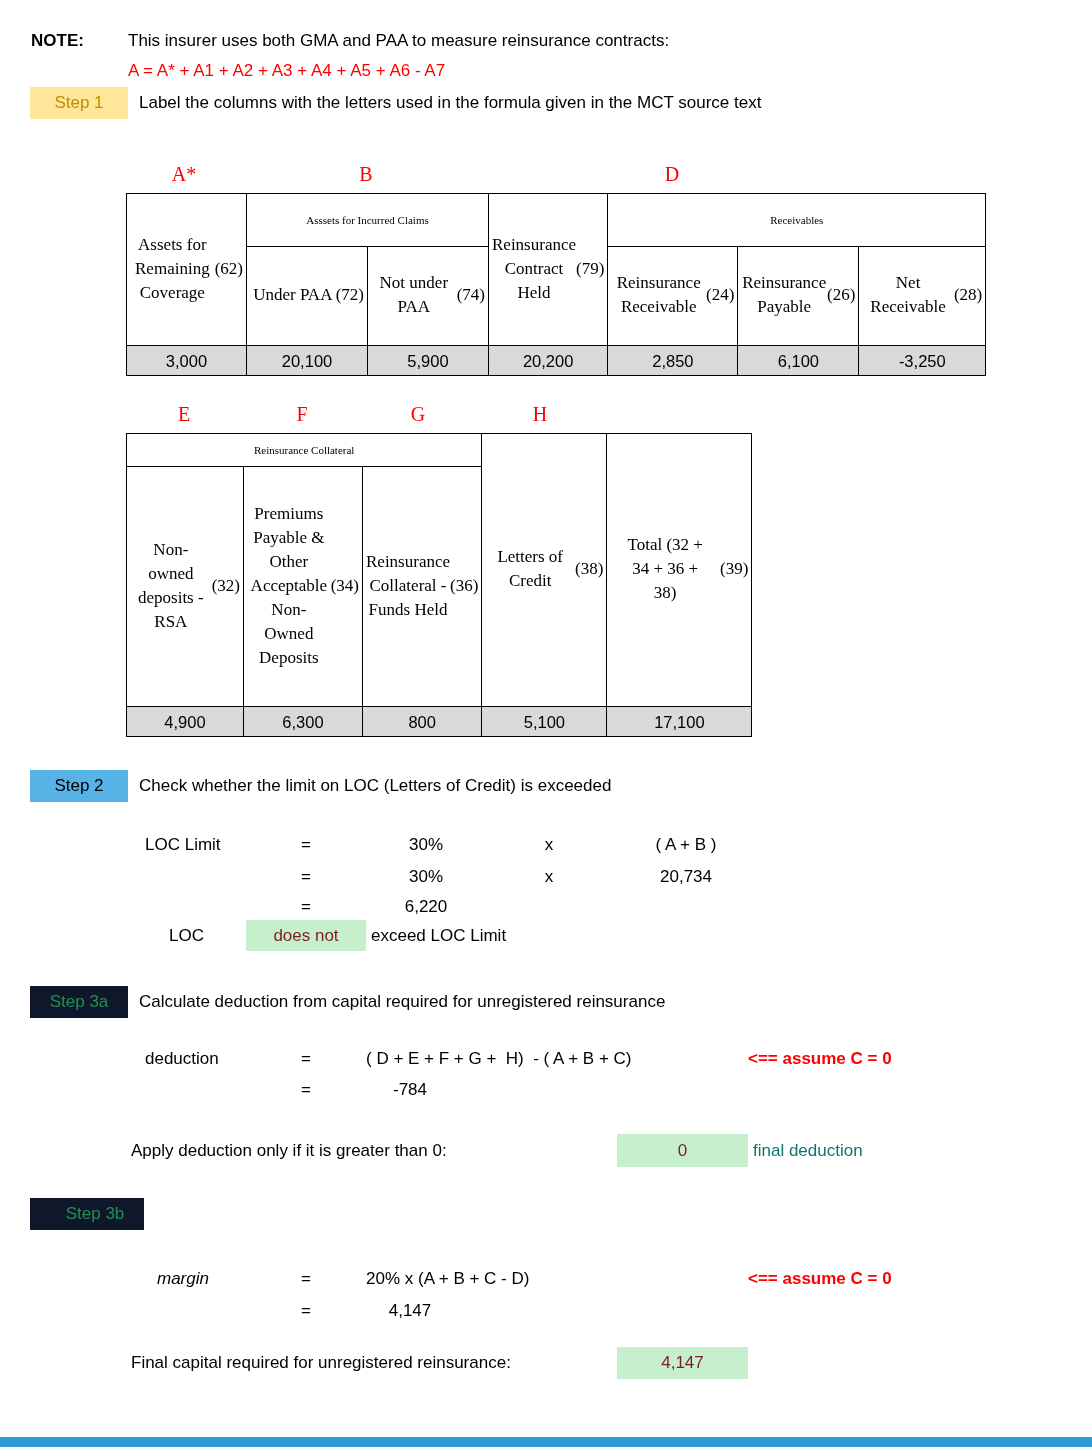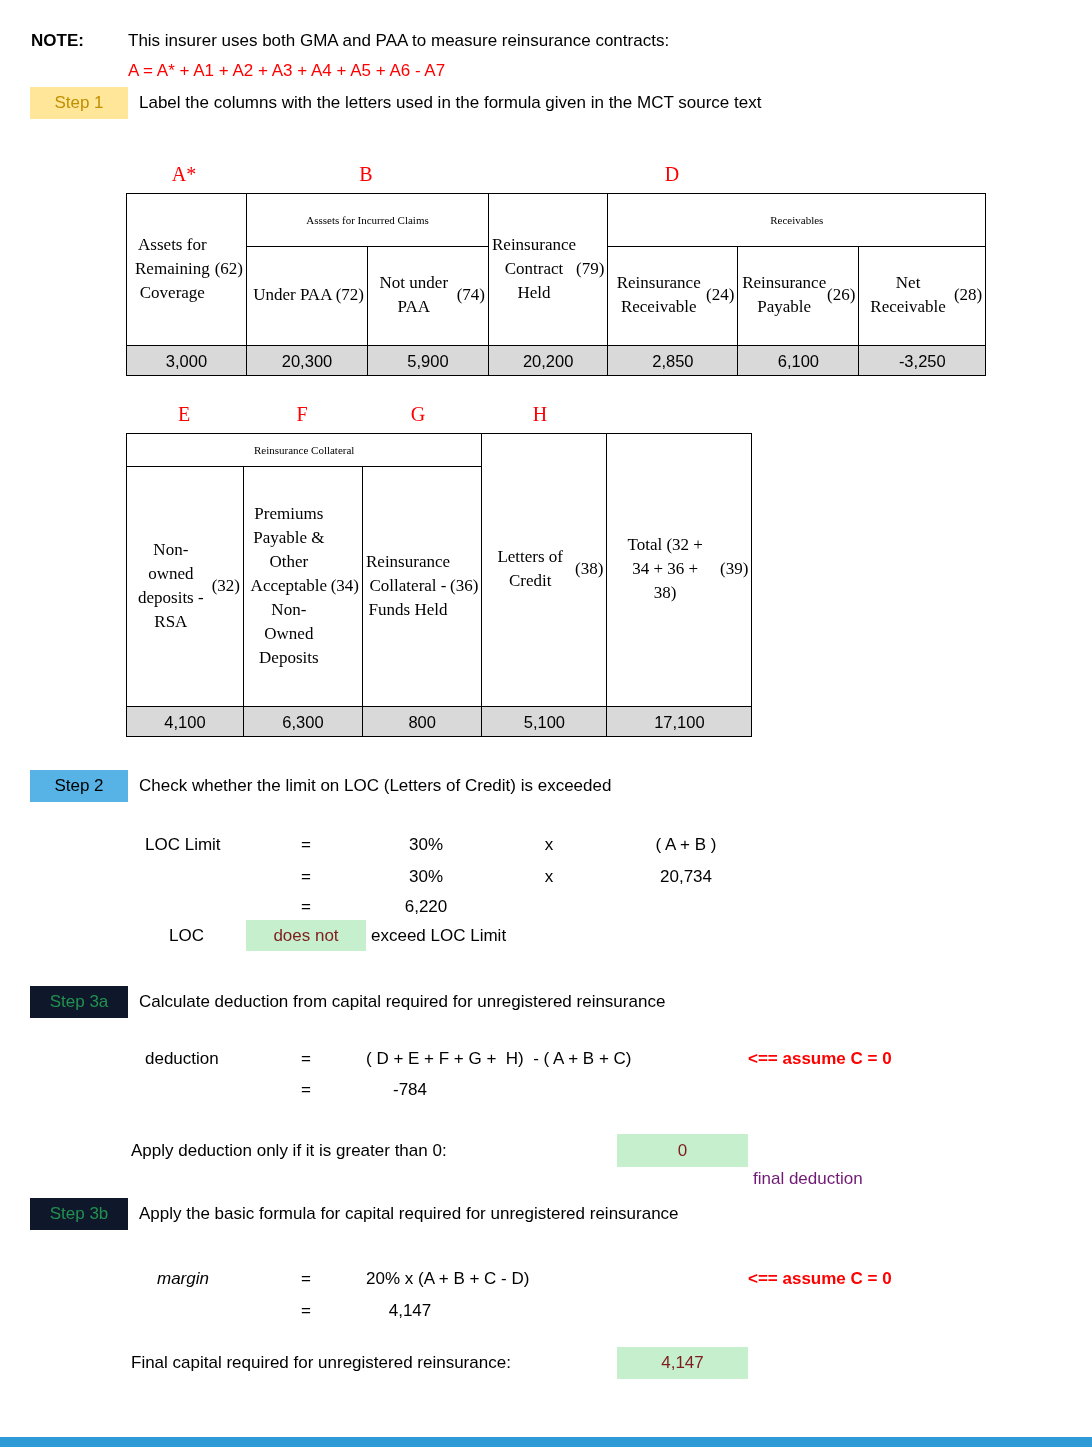--- a/index.html
+++ b/index.html
@@ -42,21 +42,21 @@
   .feq{position:absolute;left:298px;width:16px;text-align:center;}
   .fval{position:absolute;left:361px;width:130px;text-align:center;}
   .fval2{position:absolute;left:355px;width:110px;text-align:center;}
   .fx{position:absolute;left:541px;width:16px;text-align:center;}
   .fop{position:absolute;left:621px;width:130px;text-align:center;}
   .fform{position:absolute;left:366px;white-space:pre;}
   .fnote{position:absolute;left:748px;color:#FF0000;font-weight:bold;white-space:nowrap;}
 
   .greenbox{position:absolute;background:#C6EFCE;color:#7f1d1d;display:flex;
             align-items:center;justify-content:center;}
-  .redcap{position:absolute;color:#701a75;white-space:nowrap;margin-top:28px;}
+  .redcap{position:absolute;color:#0f766e;white-space:nowrap;}
 
   .bottom-bar{position:absolute;left:0;top:1437px;width:1092px;height:10px;background:#2F9BD6;}
 </style>
 </head>
 <body>
 
 <div class="page">
 
   <span class="abs bold" style="left:31px;top:31px;">NOTE:</span>
   <span class="abs" style="left:128px;top:31px;">This insurer uses both GMA and PAA to measure reinsurance contracts:</span>
@@ -125,21 +125,21 @@
       </td>
       <td class="p10">
         <div class="cw cw1l">
           <span class="lbl">Net Receivable</span>
           <span>(28)</span>
         </div>
       </td>
     </tr>
     <tr>
       <td class="val">3,000</td>
-      <td class="val">20,300</td>
+      <td class="val">20,100</td>
       <td class="val">5,900</td>
       <td class="val">20,200</td>
       <td class="val">2,850</td>
       <td class="val">6,100</td>
       <td class="val">-3,250</td>
     </tr>
   </tbody>
     </table>
 
   <span class="letter" style="left:184px;top:403px;">E</span>
@@ -185,21 +185,21 @@
         </div>
       </td>
       <td>
         <div class="cw cw2l">
           <span class="lbl">Reinsurance Collateral - Funds Held</span>
           <span>(36)</span>
         </div>
       </td>
     </tr>
     <tr>
-      <td class="val">4,100</td>
+      <td class="val">4,900</td>
       <td class="val">6,300</td>
       <td class="val">800</td>
       <td class="val">5,100</td>
       <td class="val">17,100</td>
     </tr>
   </tbody>
     </table>
 
   <div class="banner blue" style="top:770px;">
     <span>Step 2</span>
@@ -247,24 +247,23 @@
     <span class="fval2">-784</span>
   </div>
   <div class="frow" style="left:0;top:1134px;width:1092px;height:33px;line-height:33px;">
     <span class="flabel" style="left:131px;">Apply deduction only if it is greater than 0:</span>
     <div class="greenbox" style="left:617px;top:0;width:131px;height:33px;">
       <span>0</span>
     </div>
     <span class="redcap" style="left:753px;">final deduction</span>
   </div>
 
-  <div class="banner green" style="top:1198px;">
+  <div class="banner green" style="top:1198px;padding-left:16px;">
     <span>Step 3b</span>
   </div>
-  <span class="desc" style="top:1198px;">Apply the basic formula for capital required for unregistered reinsurance</span>
 
   <div class="frow" style="left:0;top:1267px;width:1092px;">
     <span class="flabel" style="left:157px;font-style:italic;">margin</span>
     <span class="feq">=</span>
     <span class="fform">20% x (A + B + C - D)</span>
     <span class="fnote">&lt;== assume C = 0</span>
   </div>
   <div class="frow" style="left:0;top:1299px;width:1092px;">
     <span class="feq">=</span>
     <span class="fval2">4,147</span>

